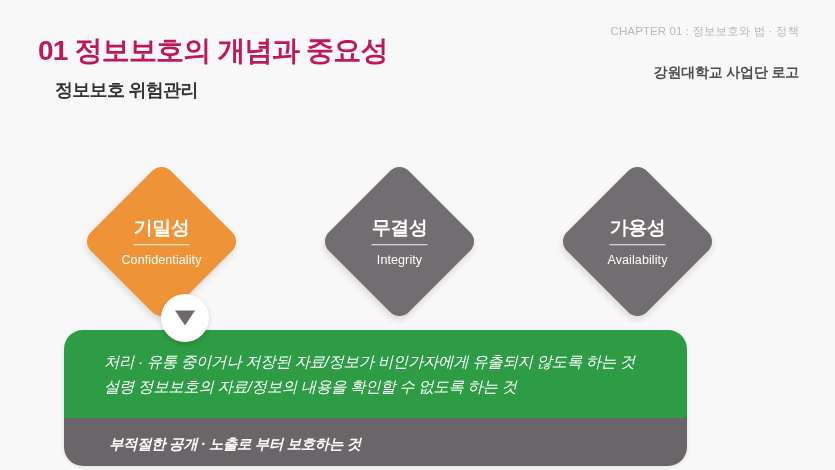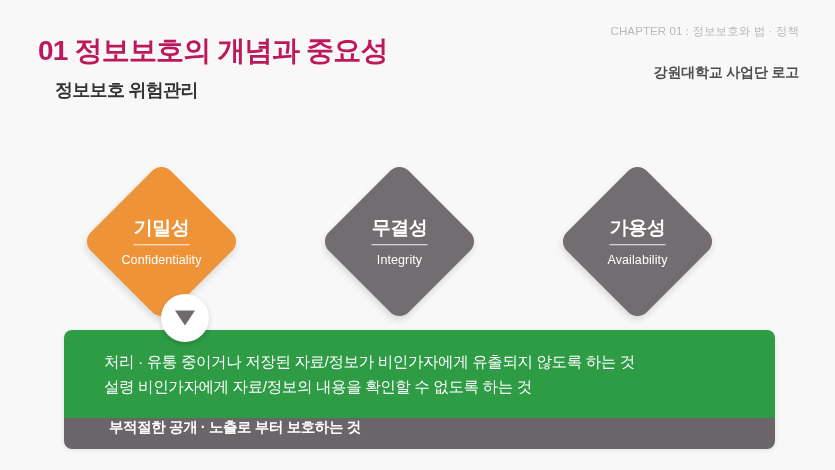--- a/index.html
+++ b/index.html
@@ -154,40 +154,41 @@
     border-left: 10px solid transparent;
     border-right: 10px solid transparent;
     border-top: 15px solid #6e6a6c;
   }
 
   
   #callout-box {
     position: absolute;
     left: 64px;
     top: 330px;
-    width: 711px;
-    border-radius: 8px;
+    width: 623px;
+    border-radius: 19px;
     overflow: hidden;
     box-shadow: 0 1px 4px rgba(0,0,0,0.10);
     z-index: 4;
+    font-style: italic;
   }
   #callout-green {
     background: #2e9b45;
     padding: 19px 0 19px 40px;
   }
   .callout-line {
     color: #ffffff;
     font-size: 15.5px;
     line-height: 25px;
     letter-spacing: -0.4px;
     white-space: nowrap;
   }
   #callout-gray {
     background: #6a6568;
-    padding: 0 0 12px 45px;
+    padding: 17px 0 12px 45px;
   }
   #callout-gray-text {
     color: #ffffff;
     font-size: 14.5px;
     font-weight: bold;
     letter-spacing: -0.4px;
     white-space: nowrap;
   }
 </style>
 </head>
@@ -225,18 +226,18 @@
 
 </div>
 
 <div id="arrow-marker">
   <div id="arrow-down-icon"></div>
 </div>
 
 <div id="callout-box">
   <div id="callout-green">
     <div class="callout-line">처리 · 유통 중이거나 저장된 자료/정보가 비인가자에게 유출되지 않도록 하는 것</div>
-    <div class="callout-line">설령 비인가자에게 자료/정보의 내용을 확인할 수 없도록 하는 것</div>
+    <div class="callout-line">설령 정보보호의 자료/정보의 내용을 확인할 수 없도록 하는 것</div>
   </div>
   <div id="callout-gray">
     <div id="callout-gray-text">부적절한 공개 · 노출로 부터 보호하는 것</div>
   </div>
 </div>
 
 </body></html>

